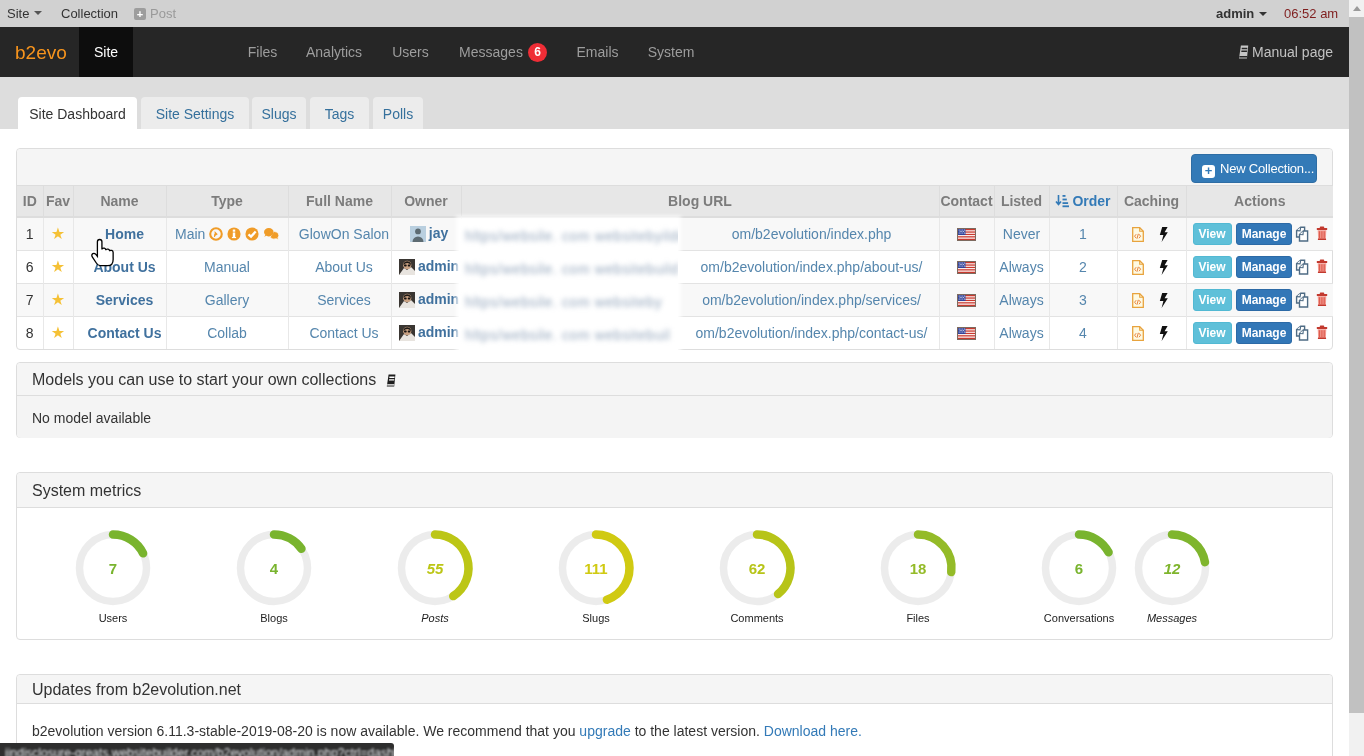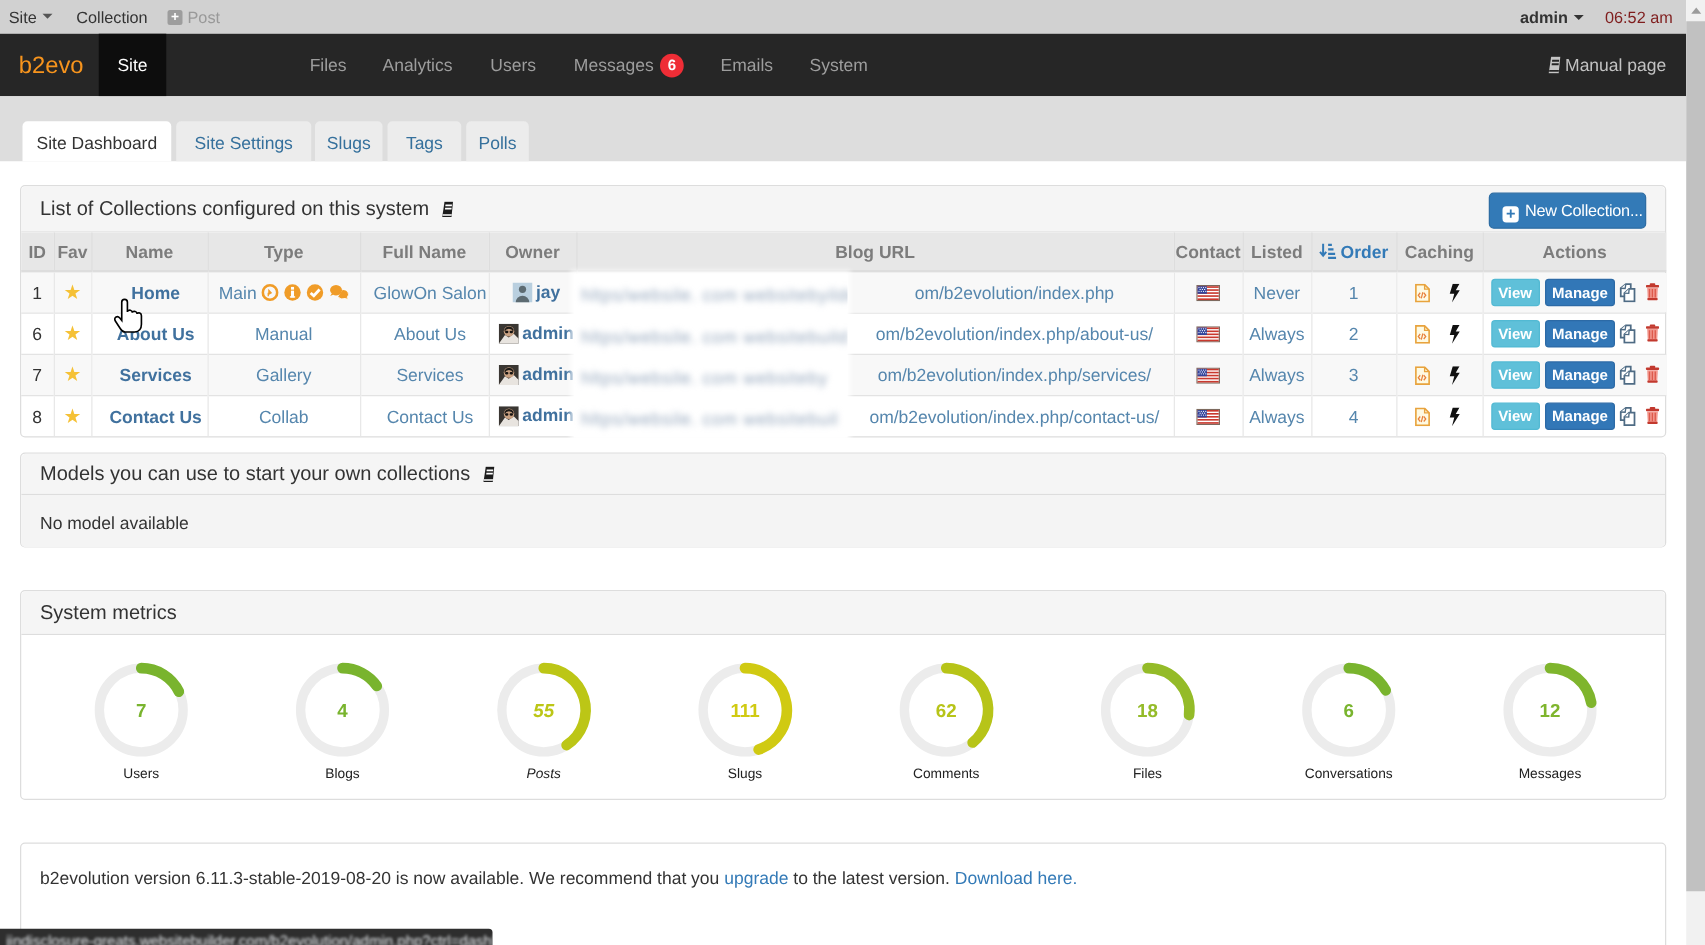--- a/index.html
+++ b/index.html
@@ -71,28 +71,20 @@
 <div id="tabrow">
   <div class="tab on" style="left:18px; width:119px; padding-top:3px; text-align:center;">Site Dashboard</div>
   <div class="tab" style="left:141px; width:108px; padding-top:3px; text-align:center;">Site Settings</div>
   <div class="tab" style="left:252px; width:54px; padding-top:3px; text-align:center;">Slugs</div>
   <div class="tab" style="left:310px; width:59px; padding-top:3px; text-align:center;">Tags</div>
   <div class="tab" style="left:373px; width:50px; padding-top:3px; text-align:center;">Polls</div>
 </div>
 
 <div class="panel" style="top:148px; height:202px;">
   <div class="phead" style="height:37px;">
-    <div style="position:absolute; left:15px; top:10px;">List of Collections configured on this system
-      <svg width="10" height="13" viewBox="0 0 10 13" style="vertical-align:-2px; margin-left:5px;">
-          <path d="M2.6 0.4 L9.4 0.4 L8.2 12.6 L0.8 12.6 Z" fill="#1c1c1c"></path>
-          <path d="M3.4 2.6 L8.6 2.6 L8.45 4 L3.25 4 Z" fill="#fff"></path>
-          <path d="M3.1 5.2 L8.3 5.2 L8.15 6.6 L2.95 6.6 Z" fill="#fff"></path>
-          <path d="M1.2 10.3 L8.4 10.3 L8.25 11.6 L1.05 11.6 Z" fill="#fff"></path>
-        </svg>
-    </div>
     <div style="position:absolute; right:15px; top:5px; width:126px; height:29px; background:#337ab7; border:1px solid #2e6da4; border-radius:4px; color:#fff; font-size:13px; line-height:27px; padding:0 0 0 10px; white-space:nowrap; letter-spacing:-0.2px;">
       <span style="display:inline-block; width:13px; height:13px; background:#fff; border-radius:3px; color:#337ab7; font-weight:bold; text-align:center; line-height:12px; font-size:13px; margin-right:5px; vertical-align:-2px;">+</span>New Collection...
     </div>
   </div>
 <div style="position:absolute; left:442px; top:70px; width:219px; height:131px; background:#fff; box-shadow:0 0 4px 3px rgba(255,255,255,0.9); z-index:5; overflow:hidden;">
 <div style="position:absolute; left:6px; top:9px; font-size:14px; color:#95a7bd; filter:blur(2.6px); white-space:nowrap; letter-spacing:0.6px;">hltps/websile. com websitebyilder</div>
 <div style="position:absolute; left:6px; top:42px; font-size:14px; color:#95a7bd; filter:blur(2.6px); white-space:nowrap; letter-spacing:0.6px;">hltps/websile. com websitebuild</div>
 <div style="position:absolute; left:6px; top:75px; font-size:14px; color:#95a7bd; filter:blur(2.6px); white-space:nowrap; letter-spacing:0.6px;">hltps/websile. com websiteby</div>
 <div style="position:absolute; left:6px; top:108px; font-size:14px; color:#95a7bd; filter:blur(2.6px); white-space:nowrap; letter-spacing:0.6px;">hltps/websile. com websitebuil</div>
 </div>
@@ -461,31 +453,34 @@
           <text x="40" y="45.5" text-anchor="middle" font-size="15" font-weight="bold" fill="#94bb28" font-family="Liberation Sans">18</text>
         </svg>
 <div class="lbl">Files</div></div>
 <div class="metric" style="left:1002px; top:20px;">
 <svg width="80" height="80" viewBox="0 0 80 80">
           <circle cx="40" cy="40" r="33.5" fill="none" stroke="#ececec" stroke-width="7.5"></circle>
           <path d="M 40 6.5 A 33.5 33.5 0 0 1 69.58 24.27" fill="none" stroke="#79b42e" stroke-width="8.5" stroke-linecap="round"></path>
           <text x="40" y="45.5" text-anchor="middle" font-size="15" font-weight="bold" fill="#79b42e" font-family="Liberation Sans">6</text>
         </svg>
 <div class="lbl">Conversations</div></div>
-<div class="metric" style="left:1163px; top:20px;">
+<div class="metric" style="left:1095px; top:20px;font-style:italic;">
 <svg width="80" height="80" viewBox="0 0 80 80">
           <circle cx="40" cy="40" r="33.5" fill="none" stroke="#ececec" stroke-width="7.5"></circle>
           <path d="M 40 6.5 A 33.5 33.5 0 0 1 72.99 34.18" fill="none" stroke="#7fb52d" stroke-width="8.5" stroke-linecap="round"></path>
           <text x="40" y="45.5" text-anchor="middle" font-size="15" font-weight="bold" fill="#7fb52d" font-family="Liberation Sans">12</text>
         </svg>
 <div class="lbl">Messages</div></div>
 </div>
 </div>
 
 <div class="panel" style="top:674px; height:110px;">
+  <div class="phead" style="height:29px;">
+      <div style="position:absolute; left:15px; top:6px;">Updates from b2evolution.net</div>
+    </div>
   <div style="font-size:14px; color:#333; padding:19px 15px;">b2evolution version 6.11.3-stable-2019-08-20 is now available. We recommend that you <a href="#h" style="color:#337ab7;">upgrade</a> to the latest version. <a href="#h" style="color:#337ab7;">Download here.</a></div>
 </div>
 
 <div id="tooltip" style="position:absolute; left:0; top:743px; width:394px; height:13px; background:#2e2e2e; border-radius:0 3px 0 0; overflow:hidden;">
     <div style="position:absolute; left:5px; top:3px; font-size:12px; color:#e6e9ec; filter:blur(1.3px); white-space:nowrap;">jindisclosure-greats.websitebuilder.com/b2evolution/admin.php?ctrl=dashboard</div>
   </div>
 
 <div id="sbar" style="position:absolute; left:1349px; top:0; width:15px; height:756px; background:#f1f1f1;">
   <div style="position:absolute; left:0; top:17px; width:15px; height:696px; background:#c1c1c1;"></div>
   <div style="position:absolute; left:3.5px; top:6px; width:0; height:0; border-left:4px solid transparent; border-right:4px solid transparent; border-bottom:5px solid #9b9b9b;"></div>

